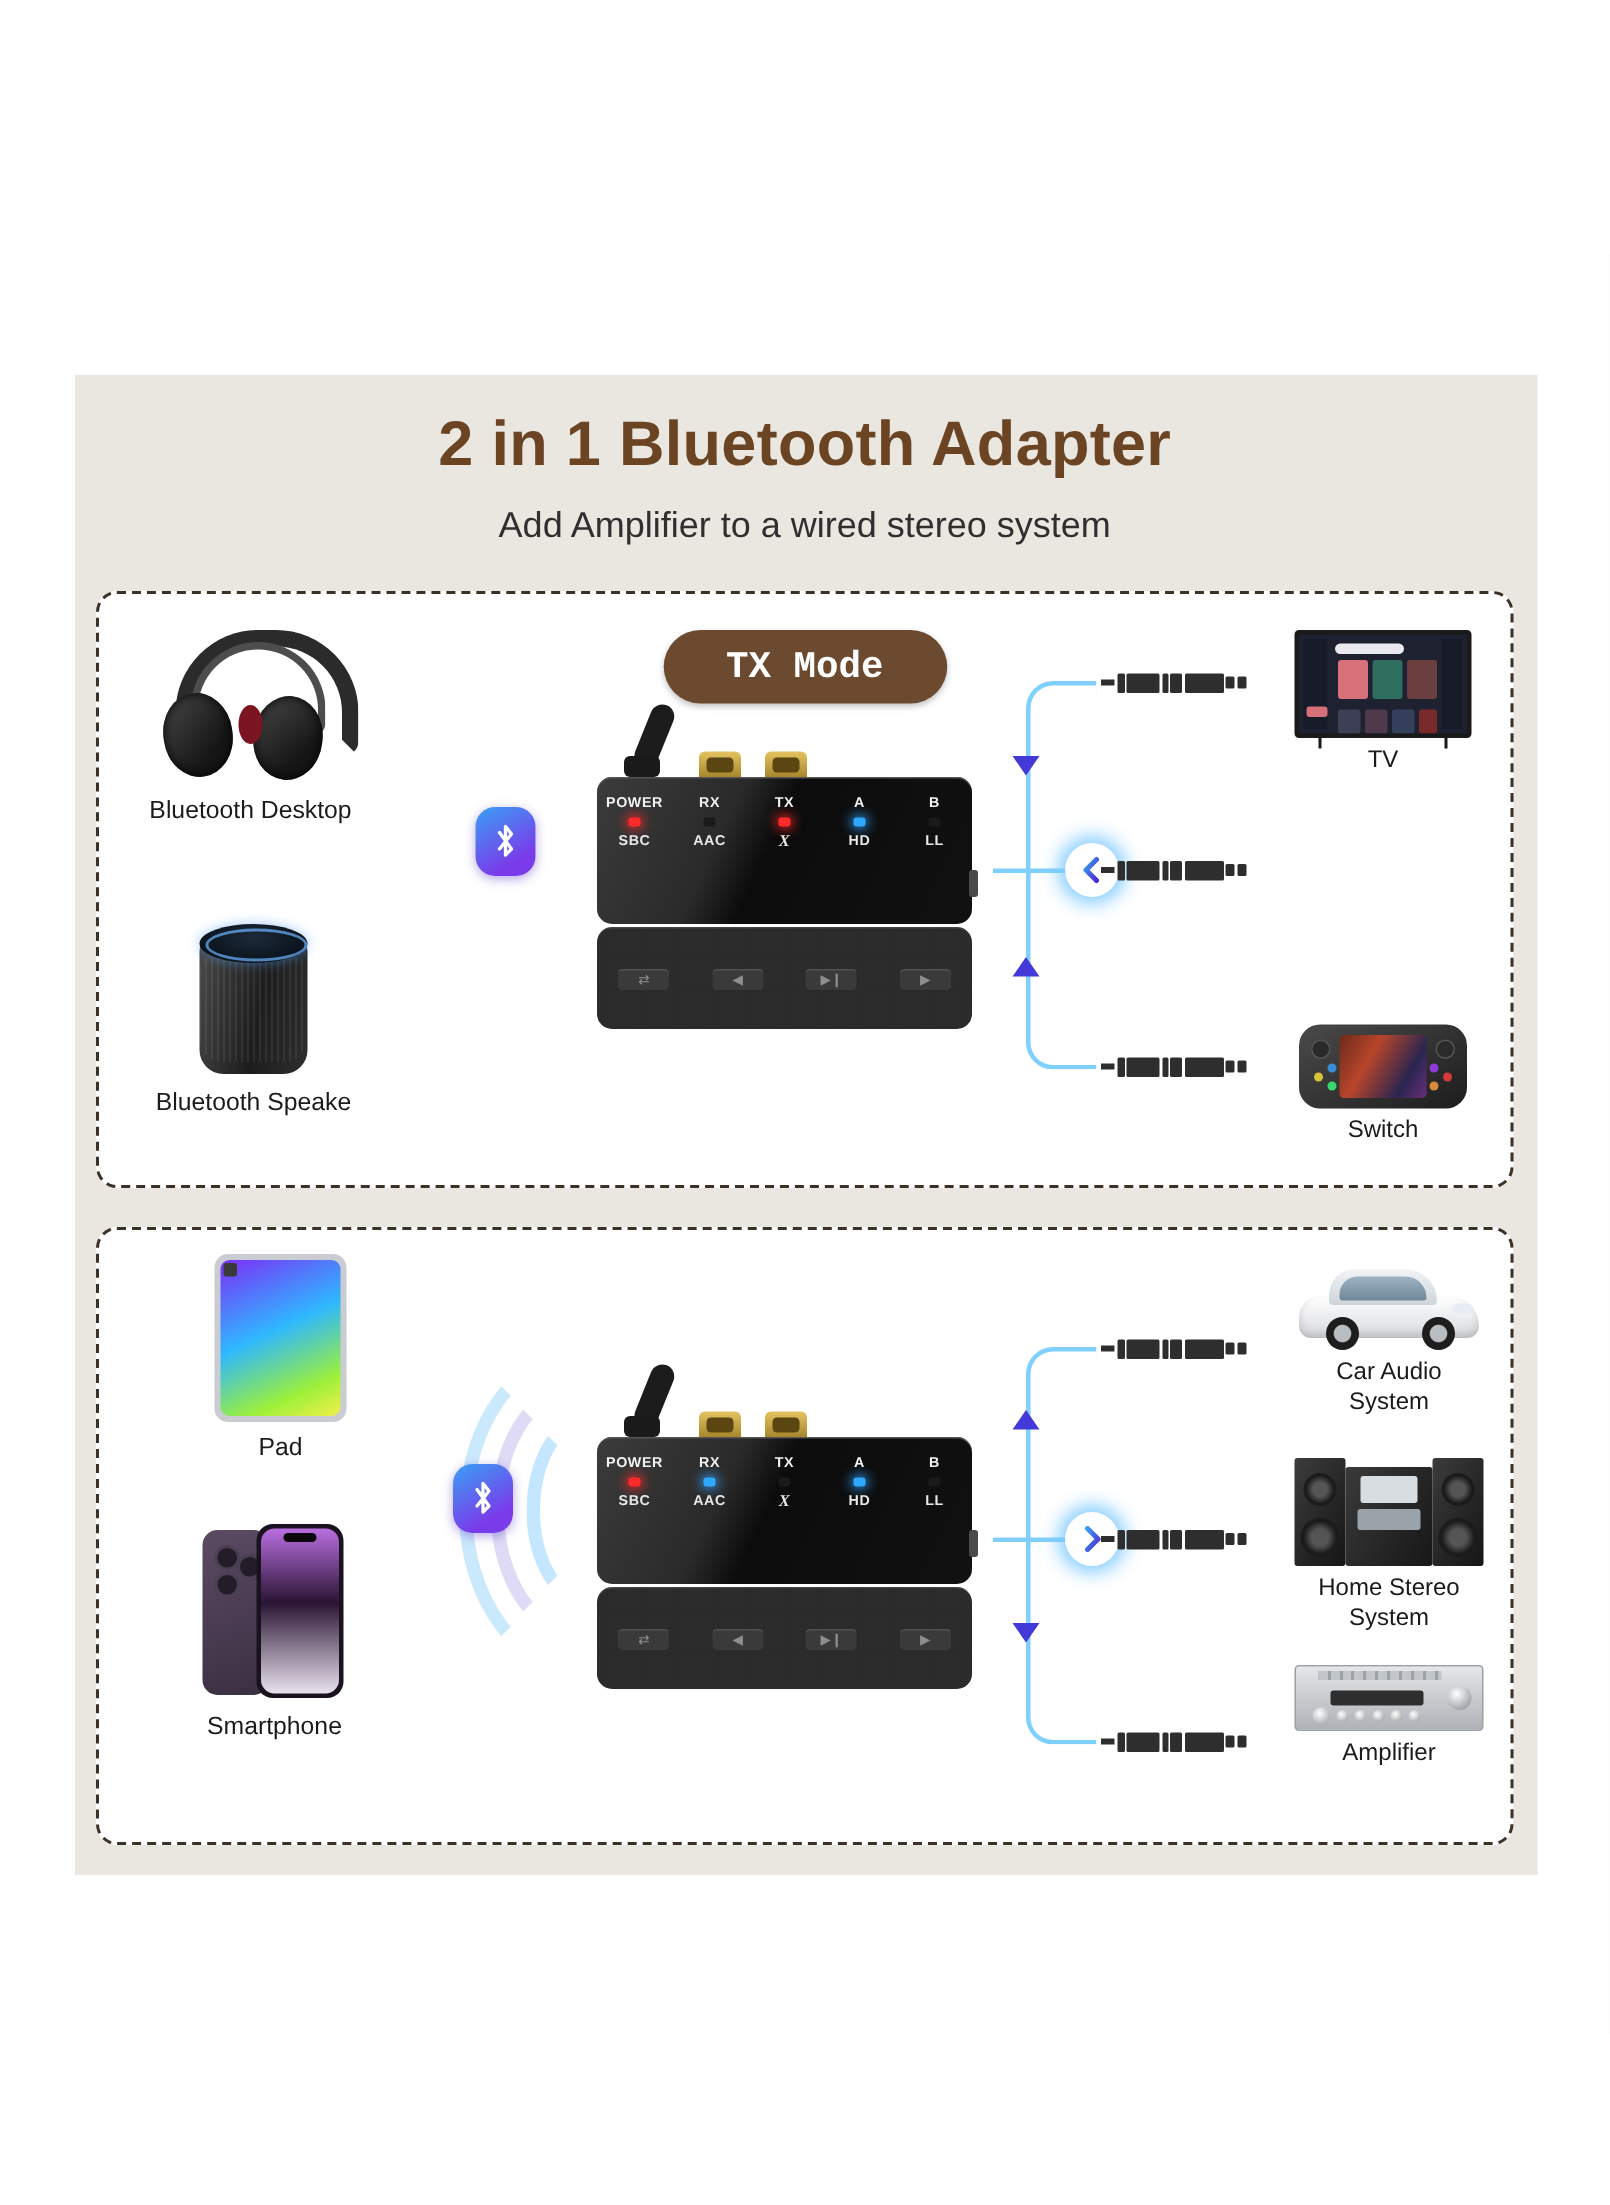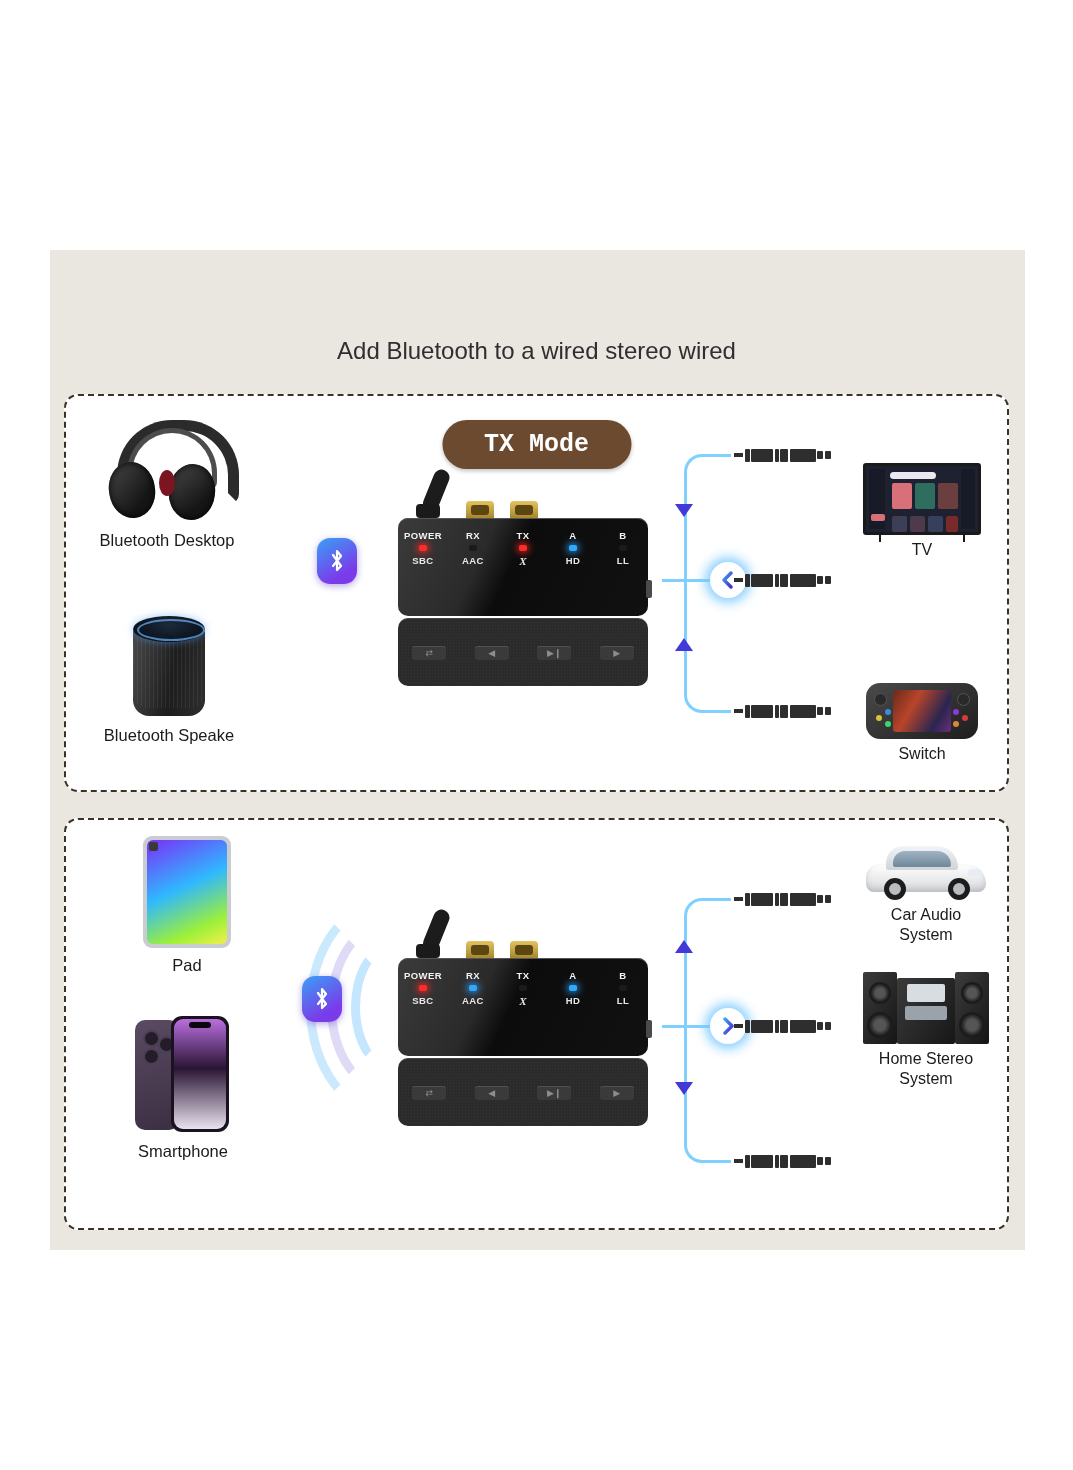--- a/index.html
+++ b/index.html
@@ -143,21 +143,22 @@
   .amp .knob{position:absolute;width:8px;height:8px;border-radius:50%;background:radial-gradient(circle at 40% 35%,#fff,#8d9297);}
   .amp .big{position:absolute;right:8px;top:14px;width:16px;height:16px;border-radius:50%;background:radial-gradient(circle at 38% 32%,#fff,#81868b);}
   .amp .vent{position:absolute;left:16px;top:4px;width:82px;height:6px;background:repeating-linear-gradient(90deg,#c2c6ca 0 6px,#9da2a7 6px 8px);}
 </style>
 </head>
 <body>
 
 <div class="page">
   <div class="beige"></div>
 
-  <div class="subtitle">Add Bluetooth to a wired stereo wired</div>
+  <div class="title">2 in 1 Bluetooth Adapter</div>
+  <div class="subtitle">Add Amplifier to a wired stereo system</div>
 
   <div class="card" id="card-tx">
     <div class="pill" id="pill-tx">TX Mode</div>
 
     <div class="src" style="left:6px;top:22px;">
       <div class="art hp">
         <div class="band"></div>
           <div class="band2"></div>
         <div class="cup cupL"></div>
           <div class="cup cupR"></div>
@@ -275,21 +276,21 @@
           <div class="seg" style="width:5px;"></div>
           <div class="seg" style="width:22px;"></div>
         <div class="seg" style="width:4px;"></div>
           <div class="seg" style="width:8px;"></div>
           <div class="seg" style="width:26px;"></div>
         <div class="seg" style="width:6px;height:8px;"></div>
           <div class="seg" style="width:6px;height:8px;"></div>
       </div>
     </div>
 
-    <div class="dest" style="left:781px;top:24px;margin-top:43px;">
+    <div class="dest" style="left:781px;top:24px;">
       <div class="tv">
         <div class="scr">
           <div class="sideL"></div>
             <div class="sideR"></div>
             <div class="srch"></div>
           <div class="th" style="left:26px;top:17px;width:20px;height:26px;background:#d8707a;"></div>
           <div class="th" style="left:49px;top:17px;width:20px;height:26px;background:#2f6d5e;"></div>
           <div class="th" style="left:72px;top:17px;width:20px;height:26px;background:#6b3f3f;"></div>
           <div class="th" style="left:26px;top:50px;width:15px;height:16px;background:#3c3f55;"></div>
           <div class="th" style="left:44px;top:50px;width:15px;height:16px;background:#4e3a4a;"></div>
@@ -475,14 +476,29 @@
           <div class="disp"></div>
         <div class="cone" style="top:10px;left:17px;width:22px;height:22px;"></div>
         <div class="cone" style="top:40px;left:17px;width:26px;height:26px;"></div>
         <div class="cone" style="top:10px;left:109px;width:22px;height:22px;"></div>
         <div class="cone" style="top:40px;left:109px;width:26px;height:26px;"></div>
       </div>
       <div class="cap" style="white-space:pre-line;">Home Stereo
 System</div>
     </div>
 
+    <div class="dest" style="left:785px;top:290px;">
+      <div class="amp">
+        <div class="case"></div>
+          <div class="vent"></div>
+          <div class="strip"></div>
+        <div class="knob" style="left:28px;top:30px;"></div>
+          <div class="knob" style="left:40px;top:30px;"></div>
+        <div class="knob" style="left:52px;top:30px;"></div>
+          <div class="knob" style="left:64px;top:30px;"></div>
+        <div class="knob" style="left:76px;top:30px;"></div>
+        <div class="knob" style="left:12px;top:28px;width:12px;height:12px;"></div>
+        <div class="big"></div>
+      </div>
+      <div class="cap">Amplifier</div>
+    </div>
   </div>
 </div>
 
 </body></html>

